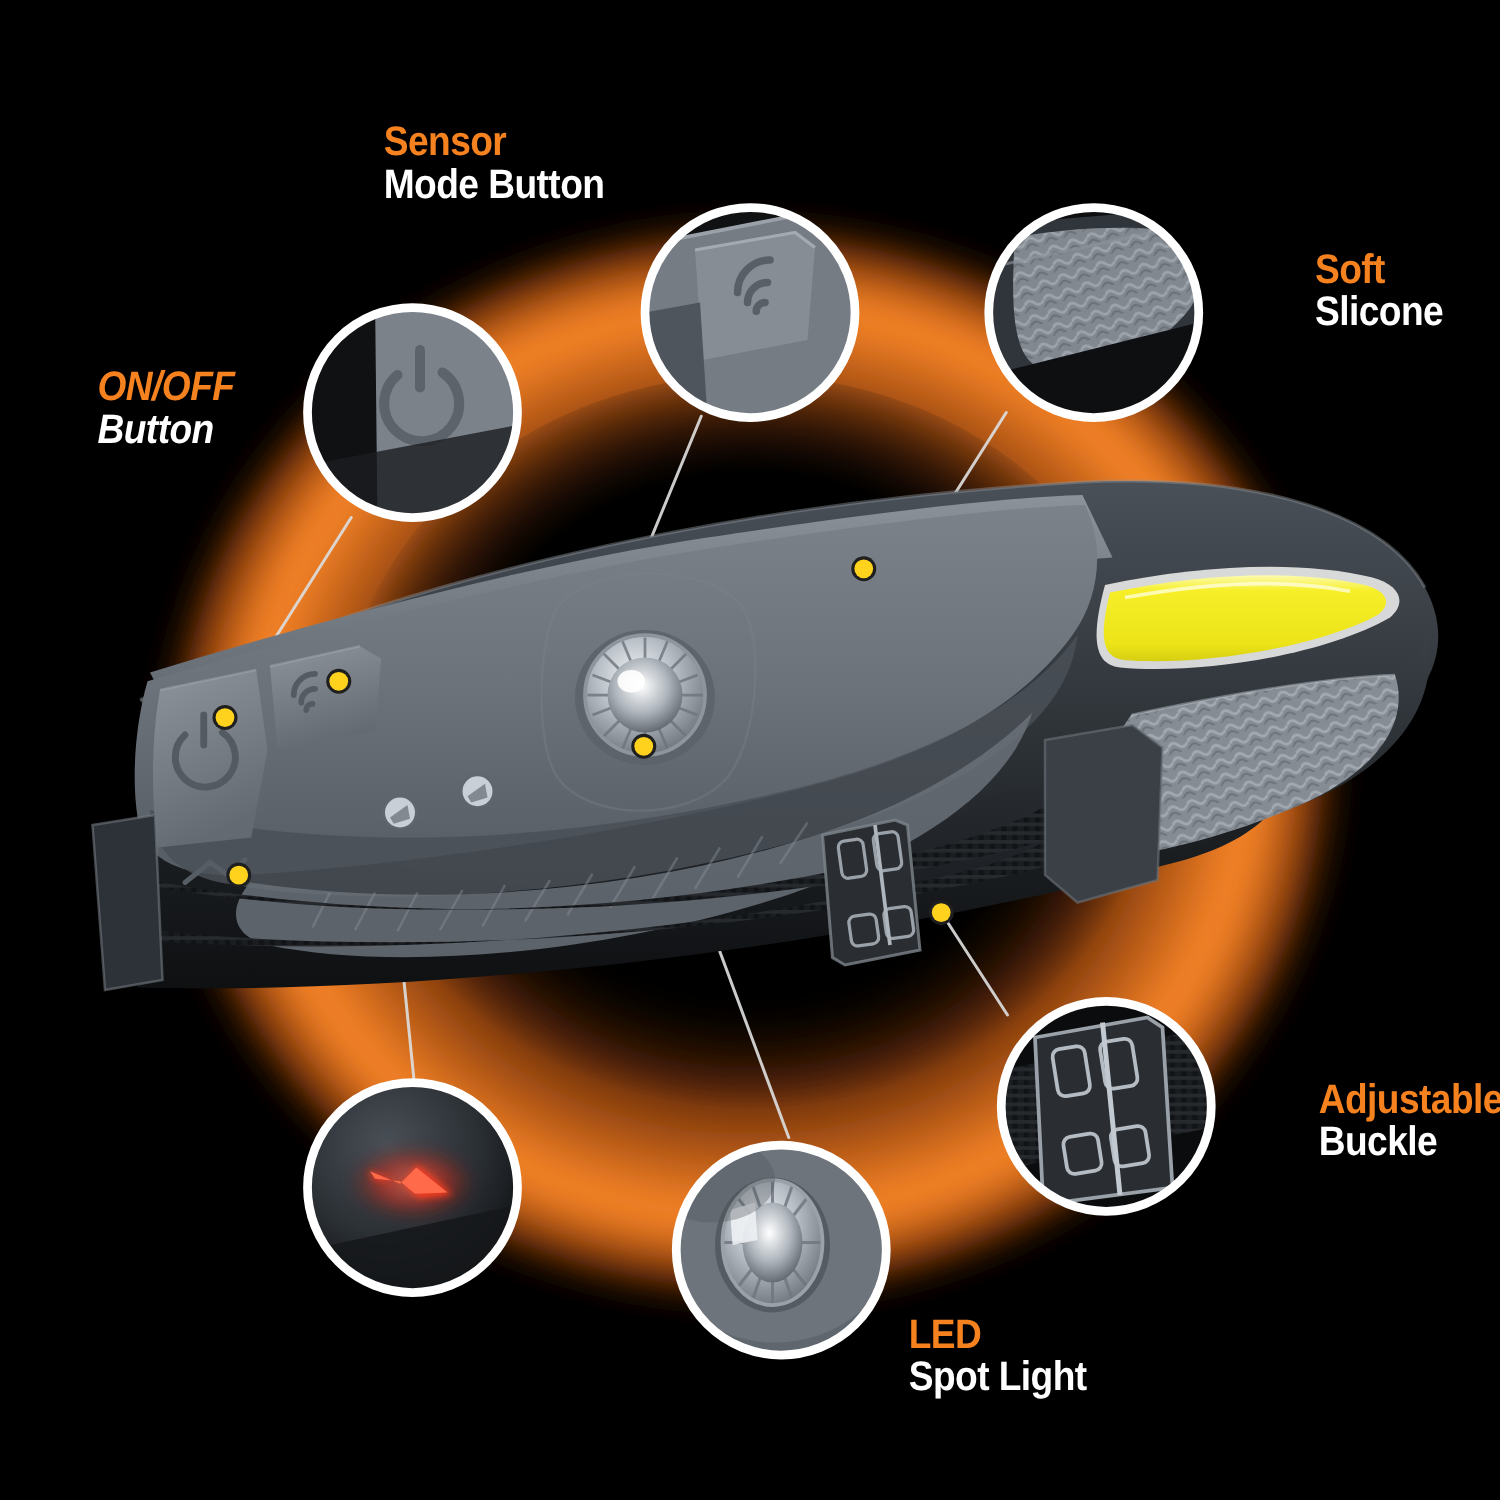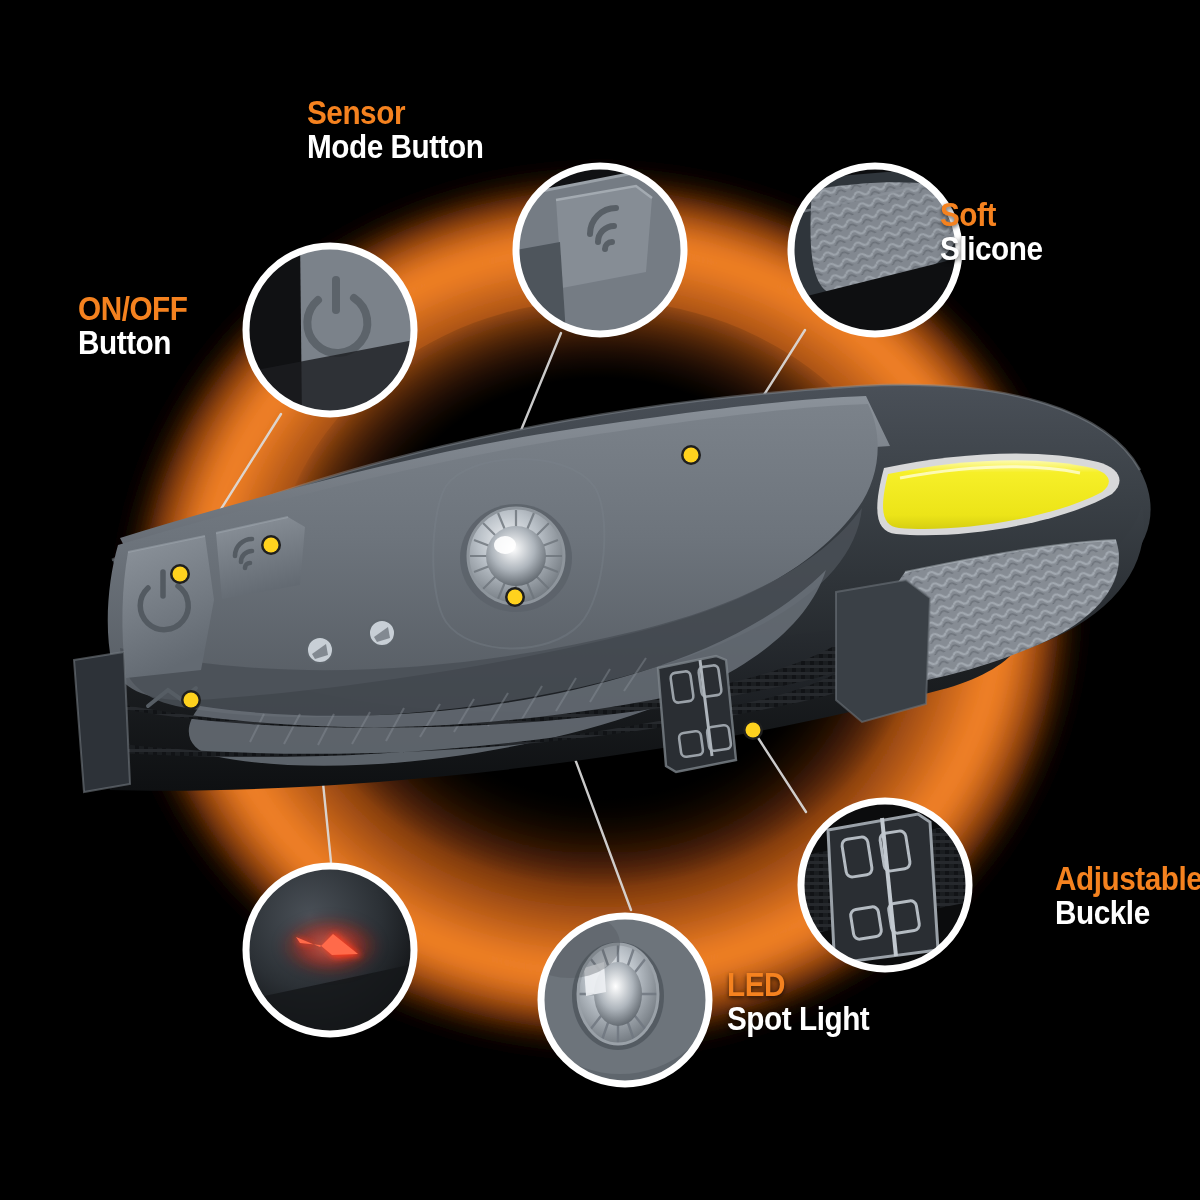--- a/index.html
+++ b/index.html
@@ -451,34 +451,34 @@
       <circle cx="515" cy="597" r="7.5" fill="#ffd21e"></circle>
     </g>
   </g>
 </svg>
 
 <div class="lbl" style="left:307px;top:96px;">
   <span class="l1">Sensor</span>
   <span class="l2">Mode Button</span>
 </div>
 
-<div class="lbl" style="left:940px;top:198px;">
+<div class="lbl" style="left:1052px;top:198px;">
   <span class="l1">Soft</span>
   <span class="l2">Slicone</span>
 </div>
 
-<div class="lbl" style="left:78px;top:292px;">
+<div class="lbl" style="left:78px;top:292px;font-style:italic;">
   <span class="l1">ON/OFF</span>
   <span class="l2">Button</span>
 </div>
 
 <div class="lbl" style="left:1055px;top:862px;">
   <span class="l1">Adjustable</span>
   <span class="l2">Buckle</span>
 </div>
 
 
-<div class="lbl" style="left:727px;top:968px;">
+<div class="lbl" style="left:727px;top:1050px;">
   <span class="l1">LED</span>
   <span class="l2">Spot Light</span>
 </div>
 
 </div>
 
 </body></html>

